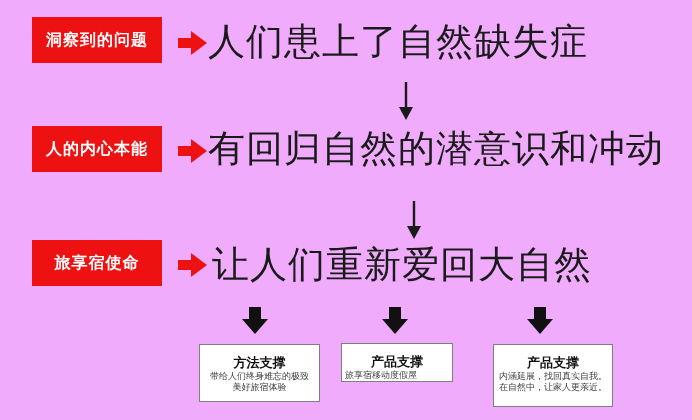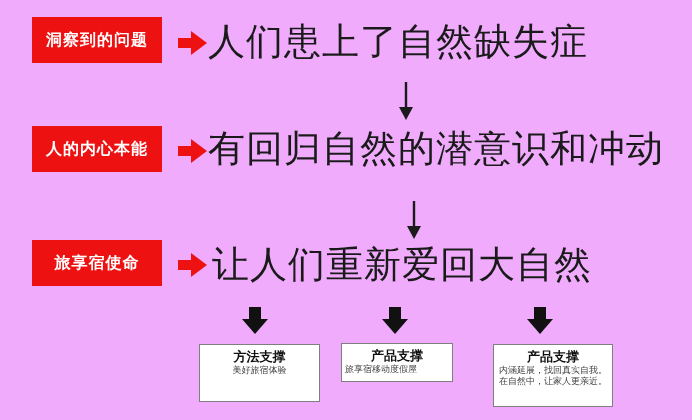--- a/index.html
+++ b/index.html
@@ -27,21 +27,21 @@
   .thick-arrow { position:absolute; width:26px; height:27px; }
   .thick-arrow .stem { position:absolute; left:7px; top:0; width:12px; height:13px; background:#111; }
   .thick-arrow .head { position:absolute; left:0; top:12px; width:0; height:0;
     border-left:13px solid transparent; border-right:13px solid transparent;
     border-top:15px solid #111; }
   
   .thin-arrow { position:absolute; width:24px; height:42px; }
   
   .support-box {
     position:absolute; border:1px solid var(--box-border,#7f7f7f); background:#ffffff;
-    box-sizing:border-box; text-align:center; padding-top:4px;
+    box-sizing:border-box; text-align:center; padding-top:10px;
   }
   .support-box .title { font-size:13px; font-weight:bold; color:#111; line-height:16px; }
   .support-box .line { font-size:9px; color:var(--small-text,#3d3d3d); line-height:10.5px; }
   .support-box.left-body .line { text-align:left; padding-left:3px; }
 </style>
 </head>
 <body>
 
 <div class="canvas">
 
@@ -90,20 +90,21 @@
     <span class="stem"></span>
     <span class="head"></span>
   </div>
   <div class="thick-arrow" style="left:527px; top:307px;">
     <span class="stem"></span>
     <span class="head"></span>
   </div>
 
   <div class="support-box" style="left:199px; top:344px; width:121px; height:58px;">
     <div class="title">方法支撑</div>
+    <div class="line">带给人们终身难忘的极致</div>
     <div class="line">美好旅宿体验</div>
   </div>
 
   <div class="support-box left-body" style="left:341px; top:343px; width:112px; height:39px;">
     <div class="title">产品支撑</div>
     <div class="line">旅享宿移动度假屋</div>
   </div>
 
   <div class="support-box" style="left:493px; top:344px; width:120px; height:63px;">
     <div class="title">产品支撑</div>

